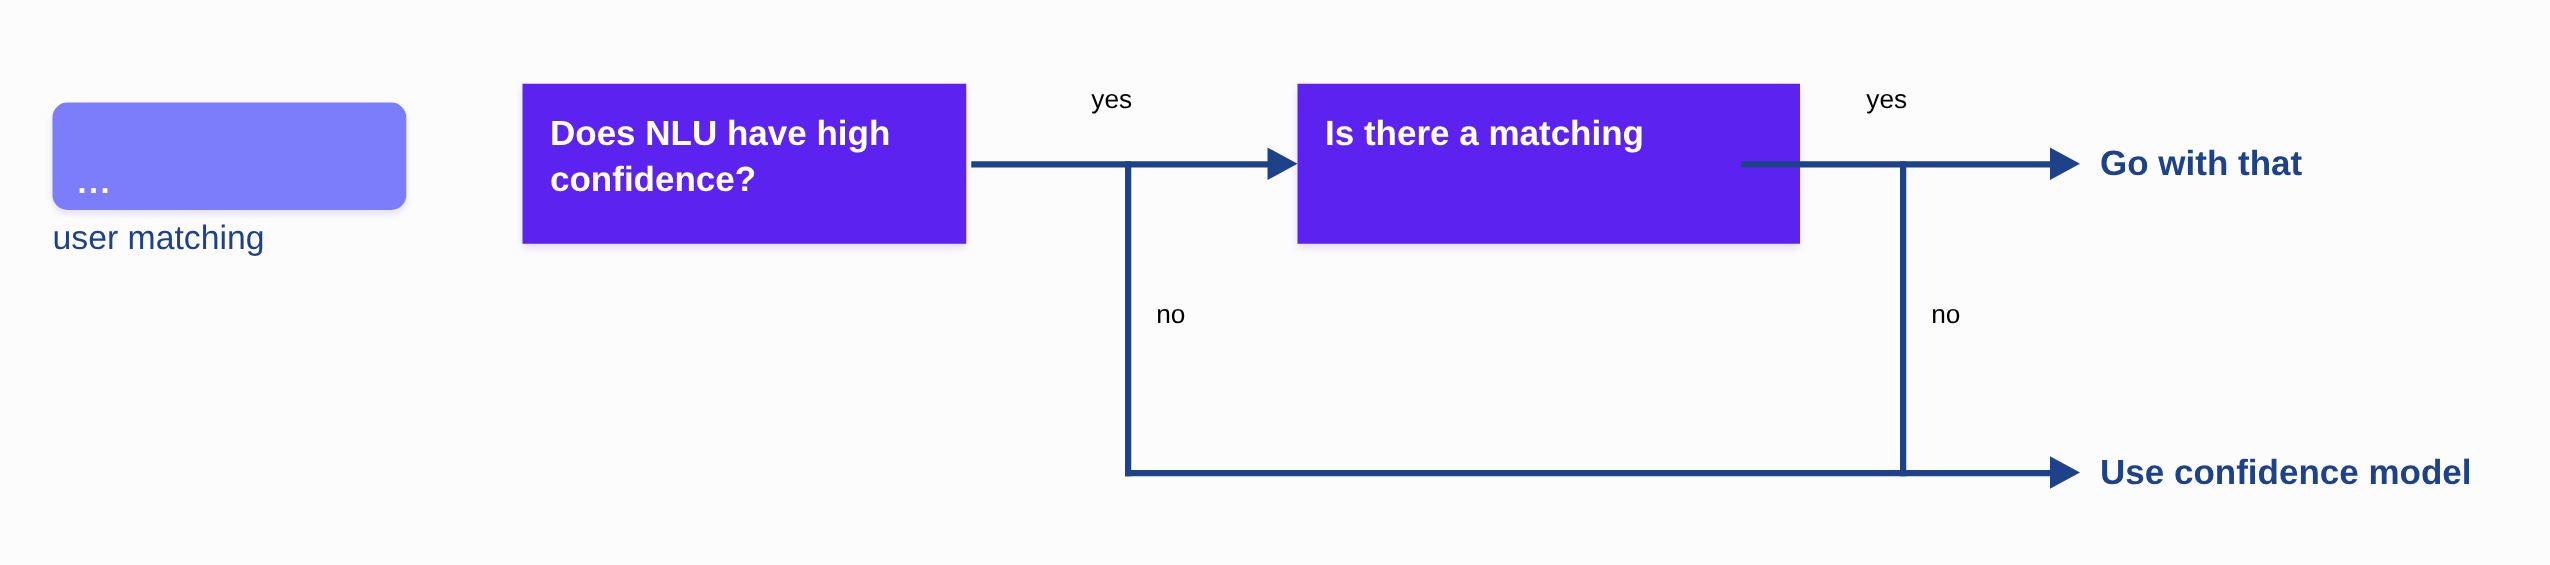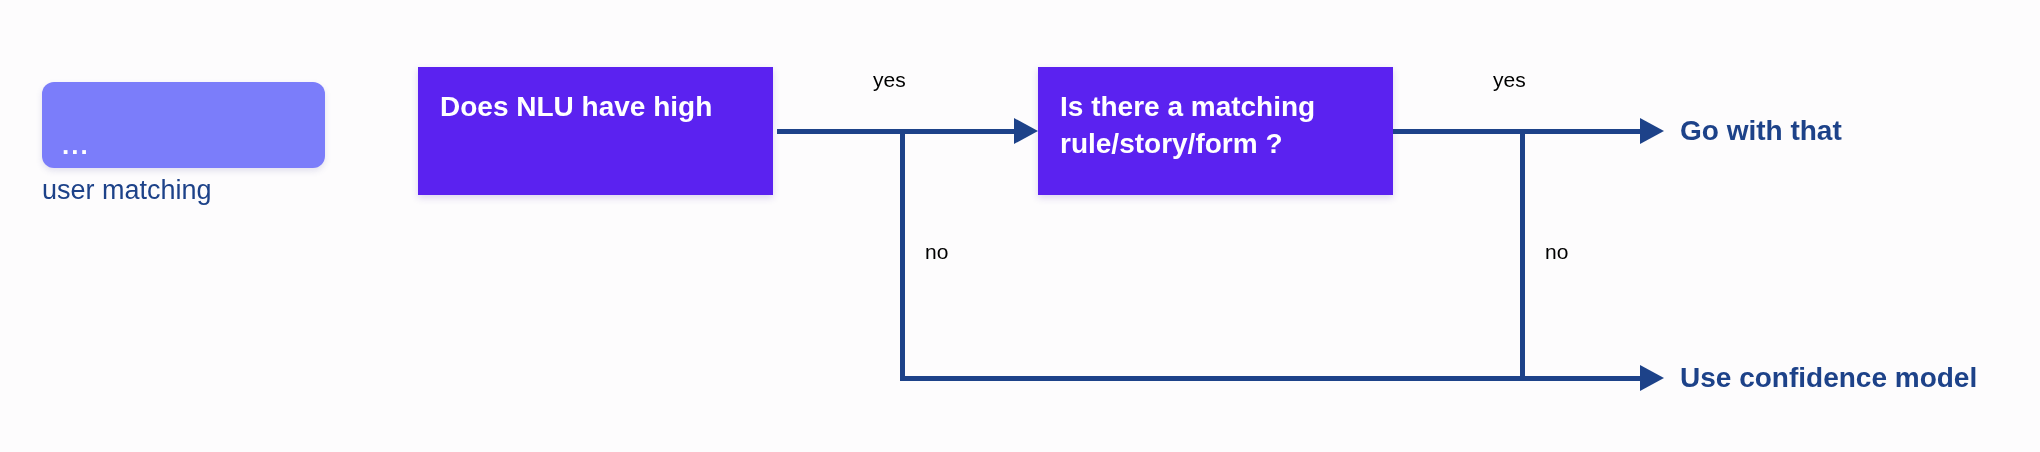--- a/index.html
+++ b/index.html
@@ -67,21 +67,21 @@
   }
   #box-nlu {
     left: 418px;
     top: 67px;
     width: 355px;
     height: 128px;
   }
   #box-rule {
     left: 1038px;
     top: 67px;
-    width: 355px;
+    width: 402px;
     height: 128px;
   }
 
   
   .hline {
     position: absolute;
     height: 5px;
     background: #1d4289;
   }
   .vline {
@@ -123,25 +123,25 @@
 
 <div id="canvas">
 
   <div class="msg-bubble">
     <span class="msg-dots">...</span>
   </div>
   <div class="msg-caption">user matching</div>
 
   <div class="decision-box" id="box-nlu">
     <div>Does NLU have high</div>
+    <div>confidence?</div>
   </div>
 
   <div class="decision-box" id="box-rule">
     <div>Is there a matching</div>
-    <div>rule/story/form ?</div>
   </div>
 
   <div class="hline" style="left:777px; top:129px; width:243px;"></div>
   <div class="arrow-head" style="left:1014px; top:118px;"></div>
   <div class="edge-label" style="left:873px; top:68px;">yes</div>
 
   <div class="vline" style="left:900px; top:129px; height:252px;"></div>
   <div class="edge-label" style="left:925px; top:240px;">no</div>
 
   <div class="hline" style="left:1393px; top:129px; width:261px;"></div>

